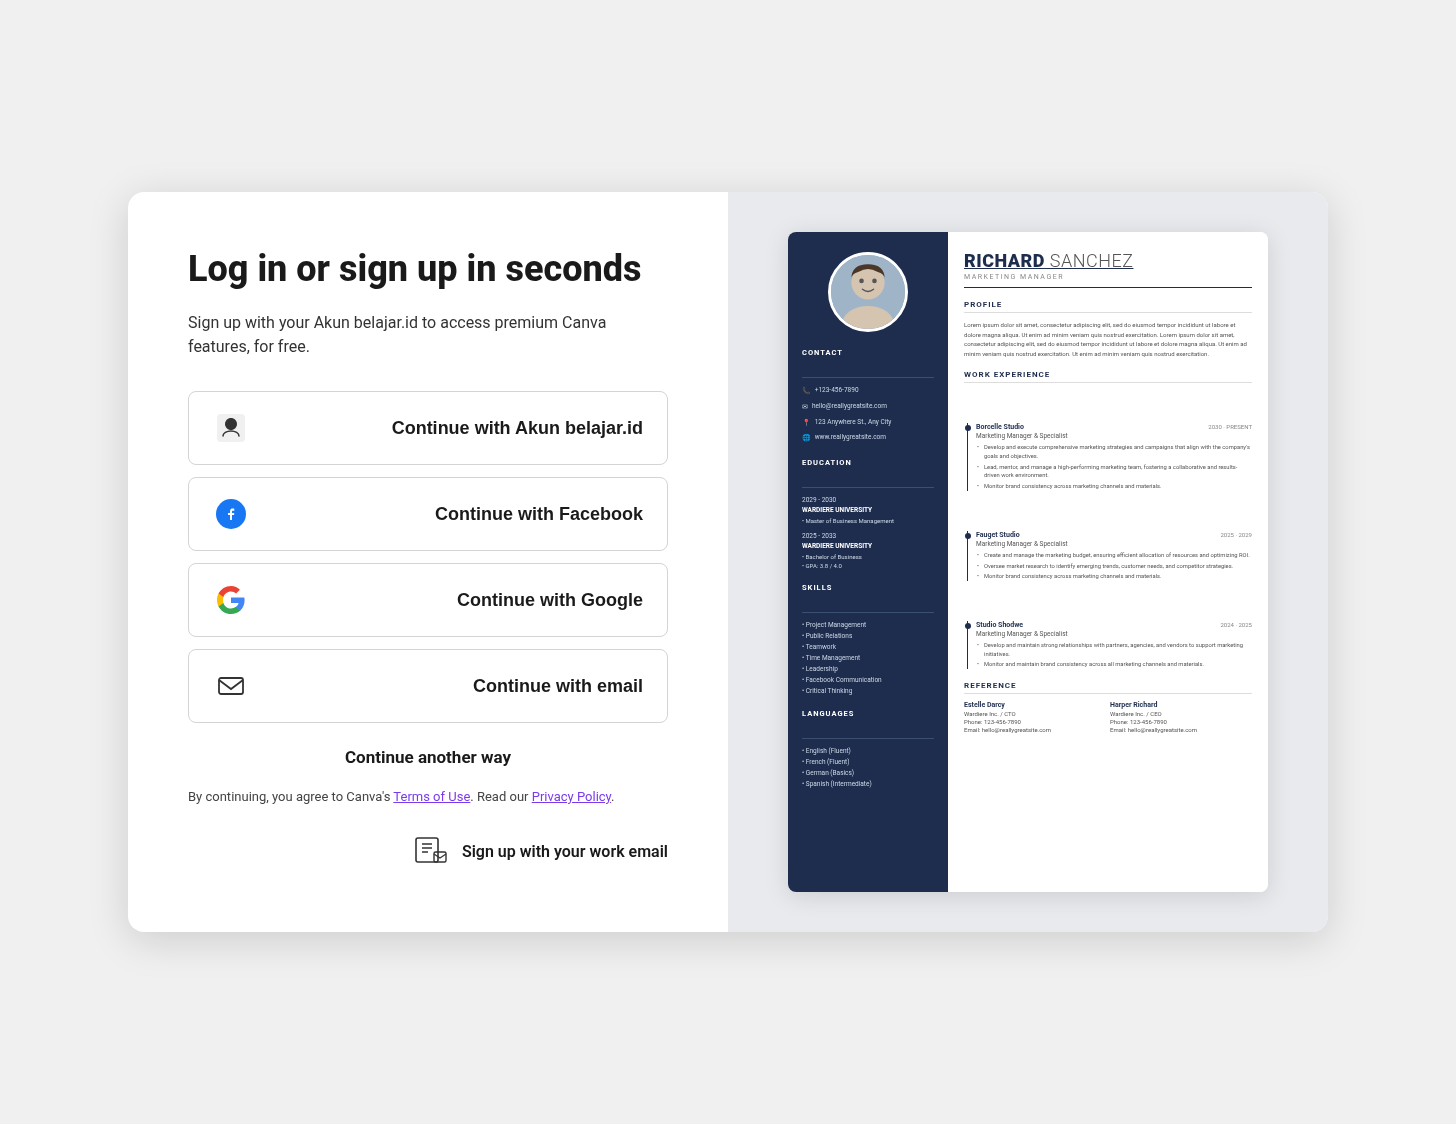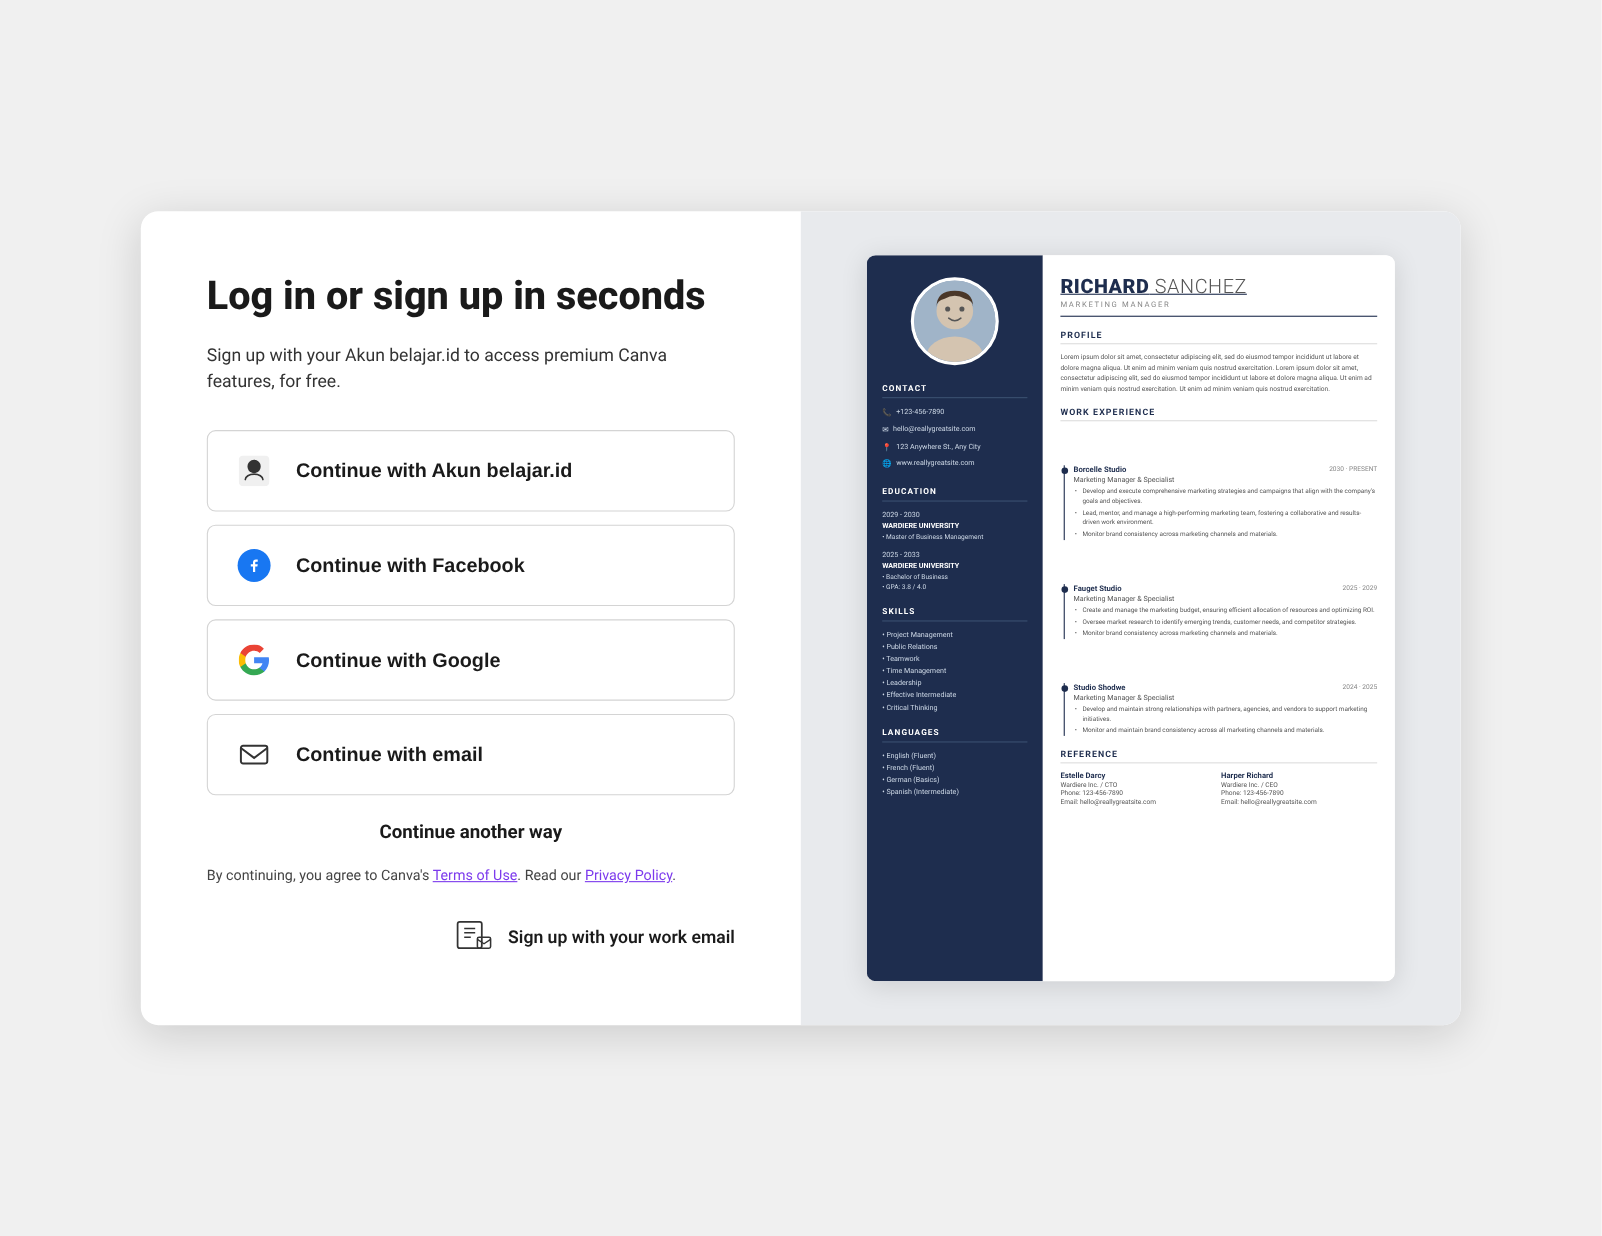--- a/index.html
+++ b/index.html
@@ -60,21 +60,21 @@
     }
     .auth-btn .icon-wrap {
       width: 36px;
       height: 36px;
       display: flex;
       align-items: center;
       justify-content: center;
       margin-right: 20px;
       flex-shrink: 0;
     }
-    .auth-btn .btn-label { flex: 1; text-align: left; }
+    .auth-btn .btn-label { flex: 1; text-align: right; }
     .continue-another {
       font-size: 17px;
       font-weight: 700;
       color: #1a1a1a;
       text-align: center;
       margin: 12px 0 20px;
       cursor: pointer;
     }
     .legal-text {
       font-size: 13px;
@@ -162,21 +162,21 @@
       justify-content: center;
     }
     
     .resume-section-title {
       font-size: 7.5px;
       font-weight: 700;
       letter-spacing: 1px;
       text-transform: uppercase;
       color: #fff;
       border-bottom: 1px solid #3a5070;
-      padding-bottom: 4px;
+      padding-bottom: 20px;
       margin-bottom: 8px;
       margin-top: 14px;
     }
     .resume-contact-item {
       display: flex;
       align-items: flex-start;
       gap: 4px;
       font-size: 6.5px;
       color: #cdd8e6;
       margin-bottom: 5px;
@@ -461,21 +461,21 @@
           <div class="resume-edu-item">GPA: 3.8 / 4.0</div>
         </div>
 
         <div class="resume-section-title">SKILLS</div>
         <div id="skills-list">
             <div class="resume-skill-item">Project Management</div>
             <div class="resume-skill-item">Public Relations</div>
             <div class="resume-skill-item">Teamwork</div>
             <div class="resume-skill-item">Time Management</div>
             <div class="resume-skill-item">Leadership</div>
-            <div class="resume-skill-item">Effective Intermediate</div>
+            <div class="resume-skill-item">Facebook Communication</div>
             <div class="resume-skill-item">Critical Thinking</div>
           </div>
 
         <div class="resume-section-title">LANGUAGES</div>
         <div id="languages-list">
             <div class="resume-lang-item">English (Fluent)</div>
             <div class="resume-lang-item">French (Fluent)</div>
             <div class="resume-lang-item">German (Basics)</div>
             <div class="resume-lang-item">Spanish (Intermediate)</div>
           </div>

